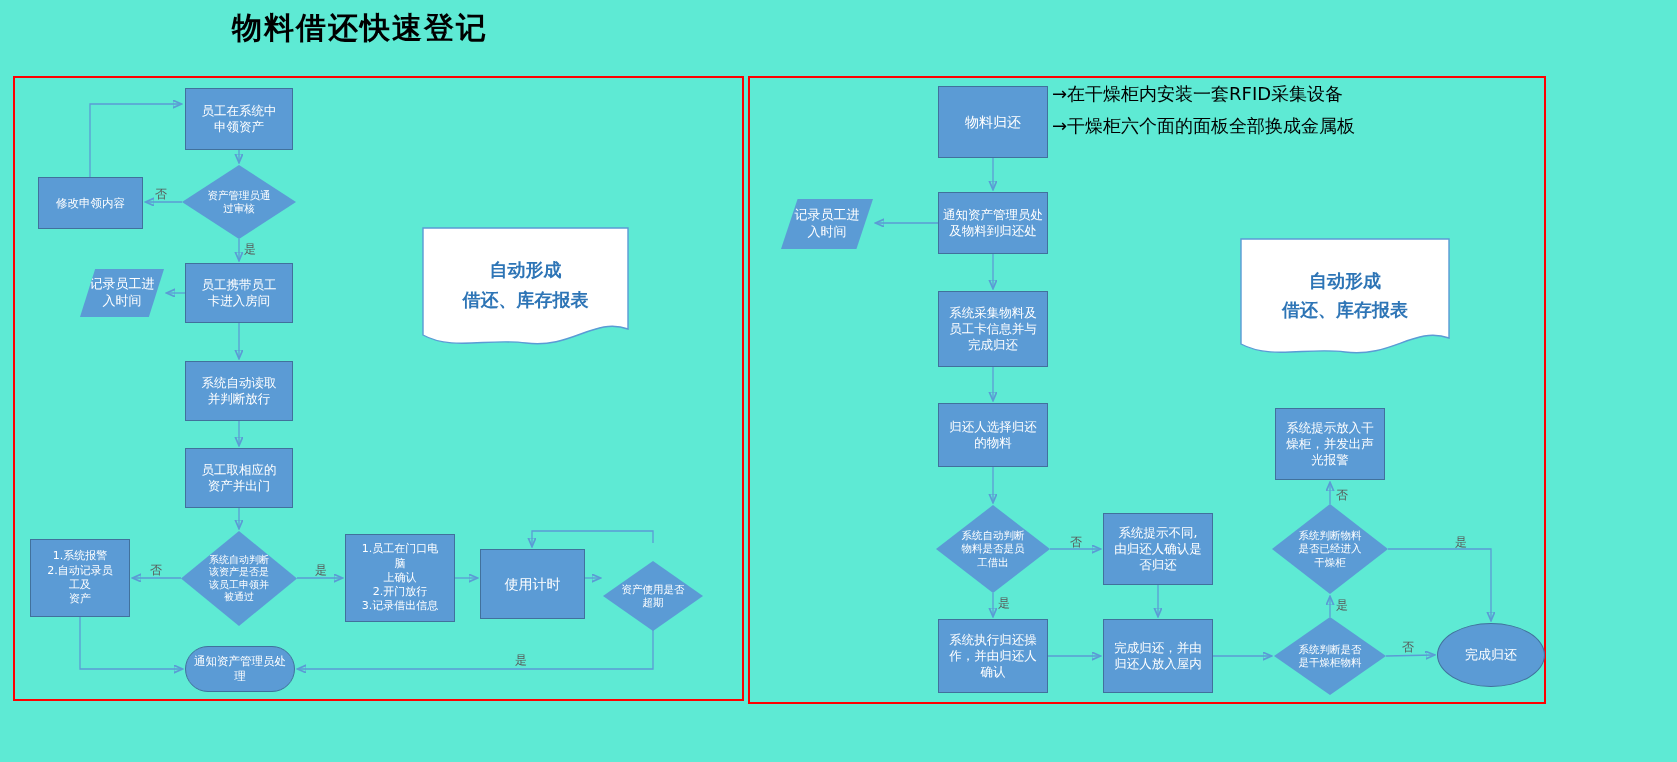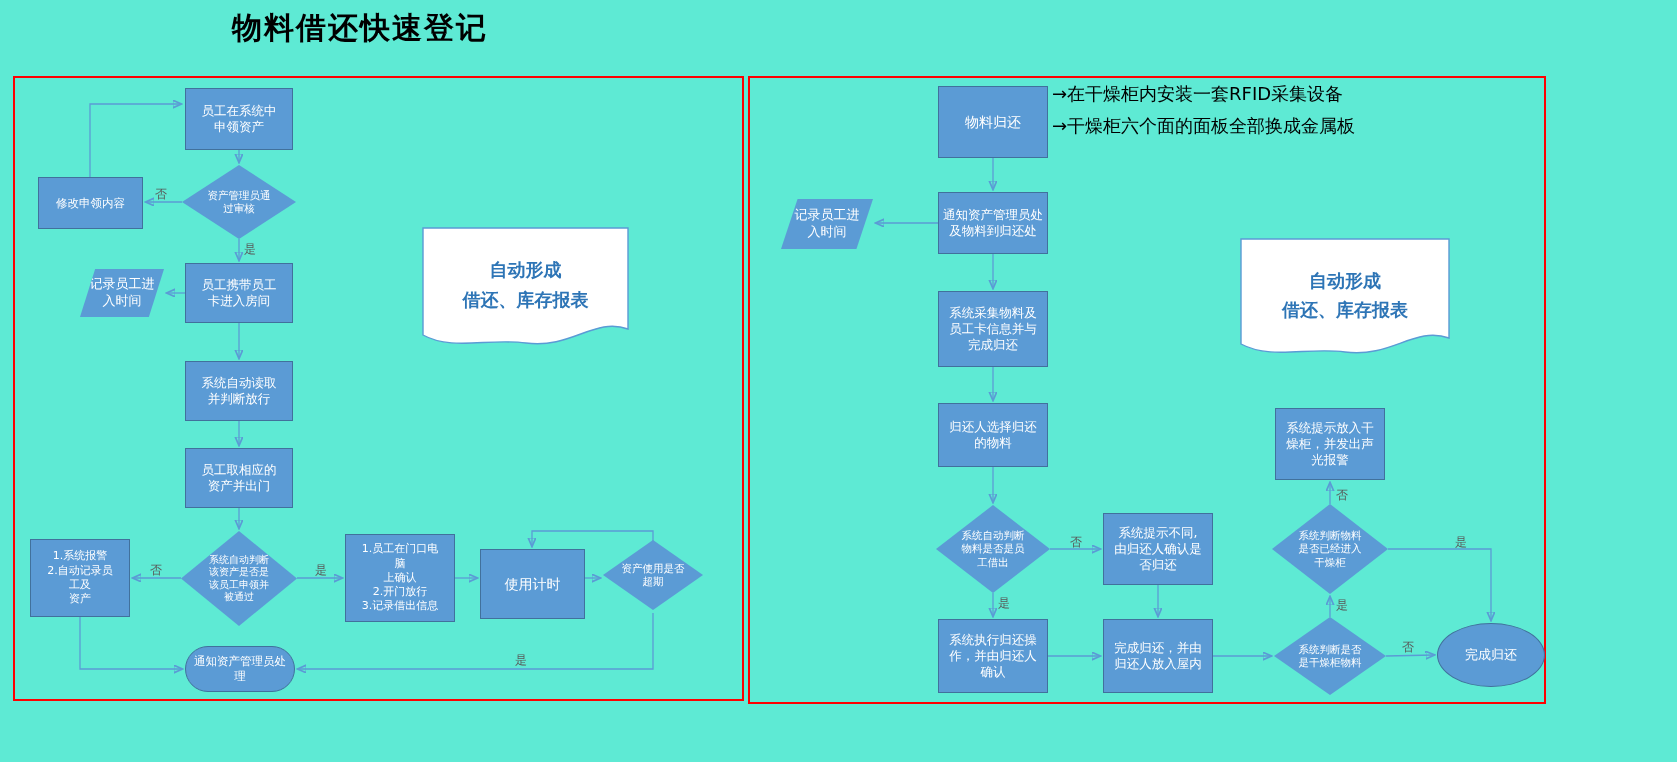--- a/index.html
+++ b/index.html
@@ -115,21 +115,21 @@
 该员工申领并
 被通过</div>
   <div class="node list-box" style="left:30px;top:539px;width:100px;height:78px">1.系统报警
 2.自动记录员工及
 资产</div>
   <div class="node list-box" style="left:345px;top:534px;width:110px;height:88px">1.员工在门口电脑
 上确认
 2.开门放行
 3.记录借出信息</div>
   <div class="node" style="left:480px;top:549px;width:105px;height:70px;font-size:14px">使用计时</div>
-  <div class="node diamond" style="left:603px;top:540px;width:100px;height:70px">资产使用是否
+  <div class="node diamond" style="left:603px;top:561px;width:100px;height:70px">资产使用是否
 超期</div>
   <div class="node stadium" style="left:185px;top:646px;width:110px;height:46px">通知资产管理员处
 理</div>
 
   <div class="doc" style="left:422px;top:227px;width:207px;height:128px">
     <svg width="207" height="128" viewBox="0 0 207 128" preserveAspectRatio="none">
       <path d="M1 1 L206 1 L206 102 C172 90 150 122 104 116 C66 111 30 124 1 108 Z" style="fill:#ffffff;stroke:var(--connector,#5B9BD5);stroke-width:1.4"></path>
     </svg>
     <div class="doc-text">自动形成
 借还、库存报表</div>

